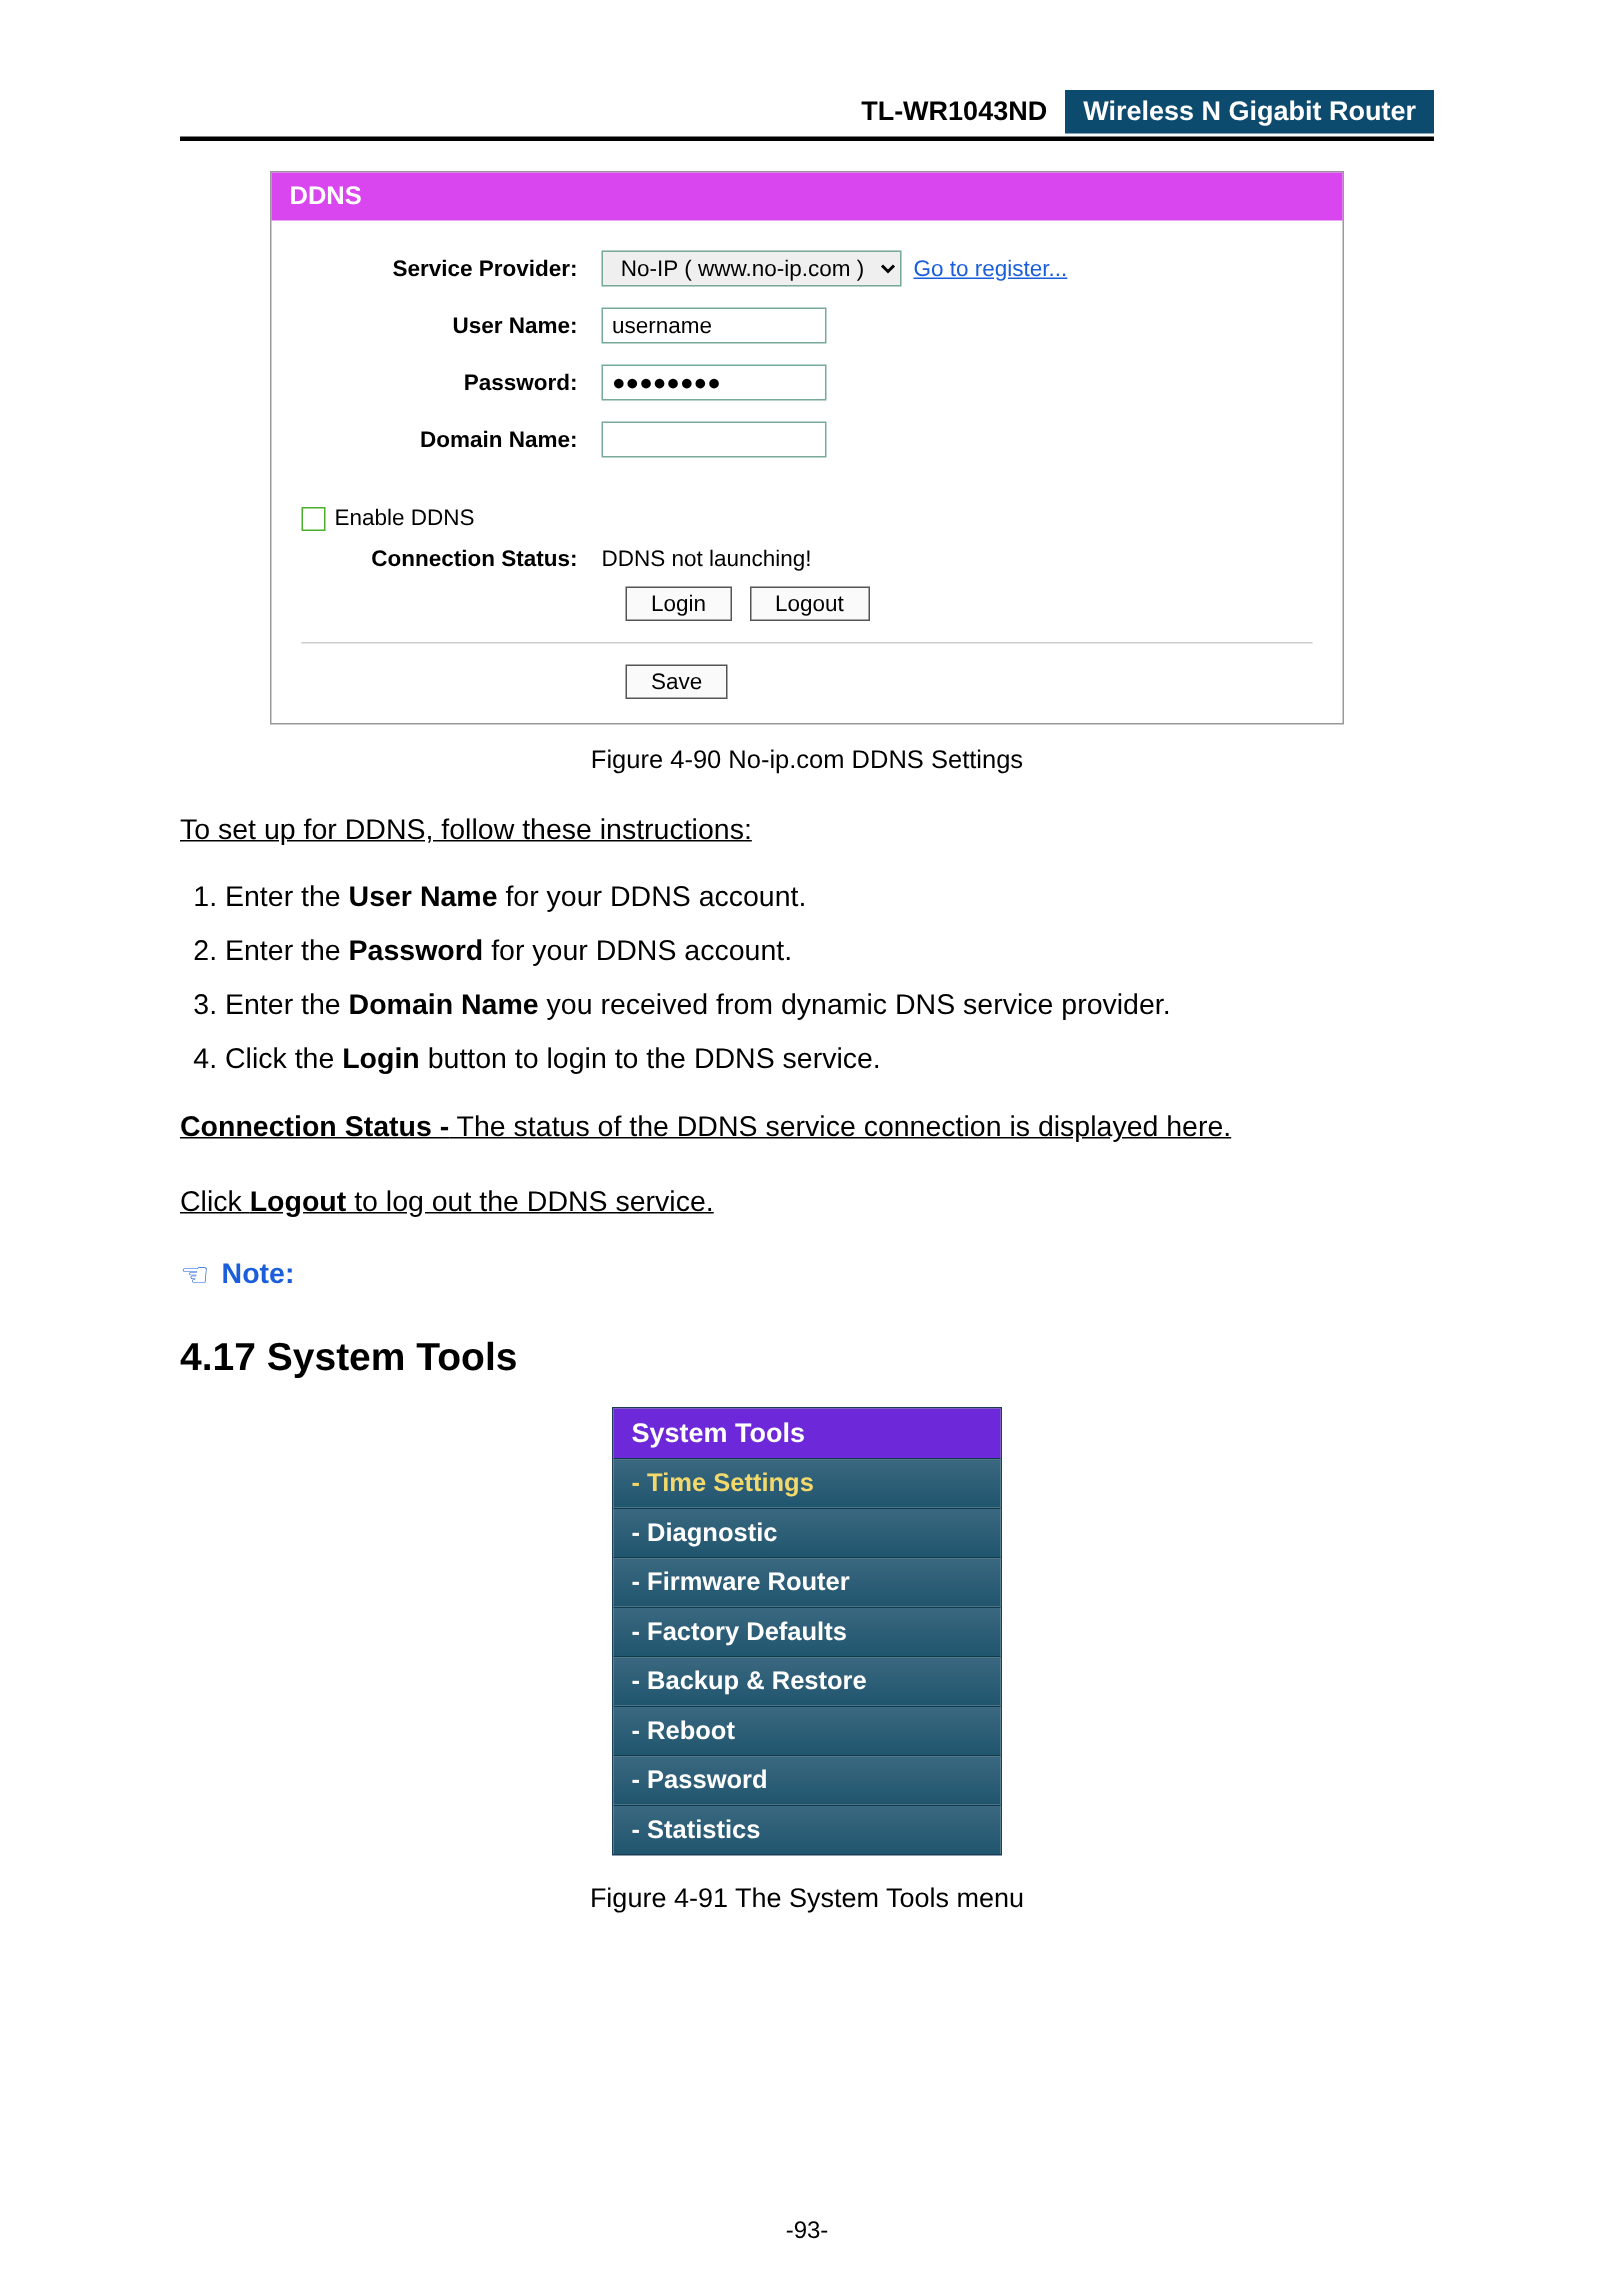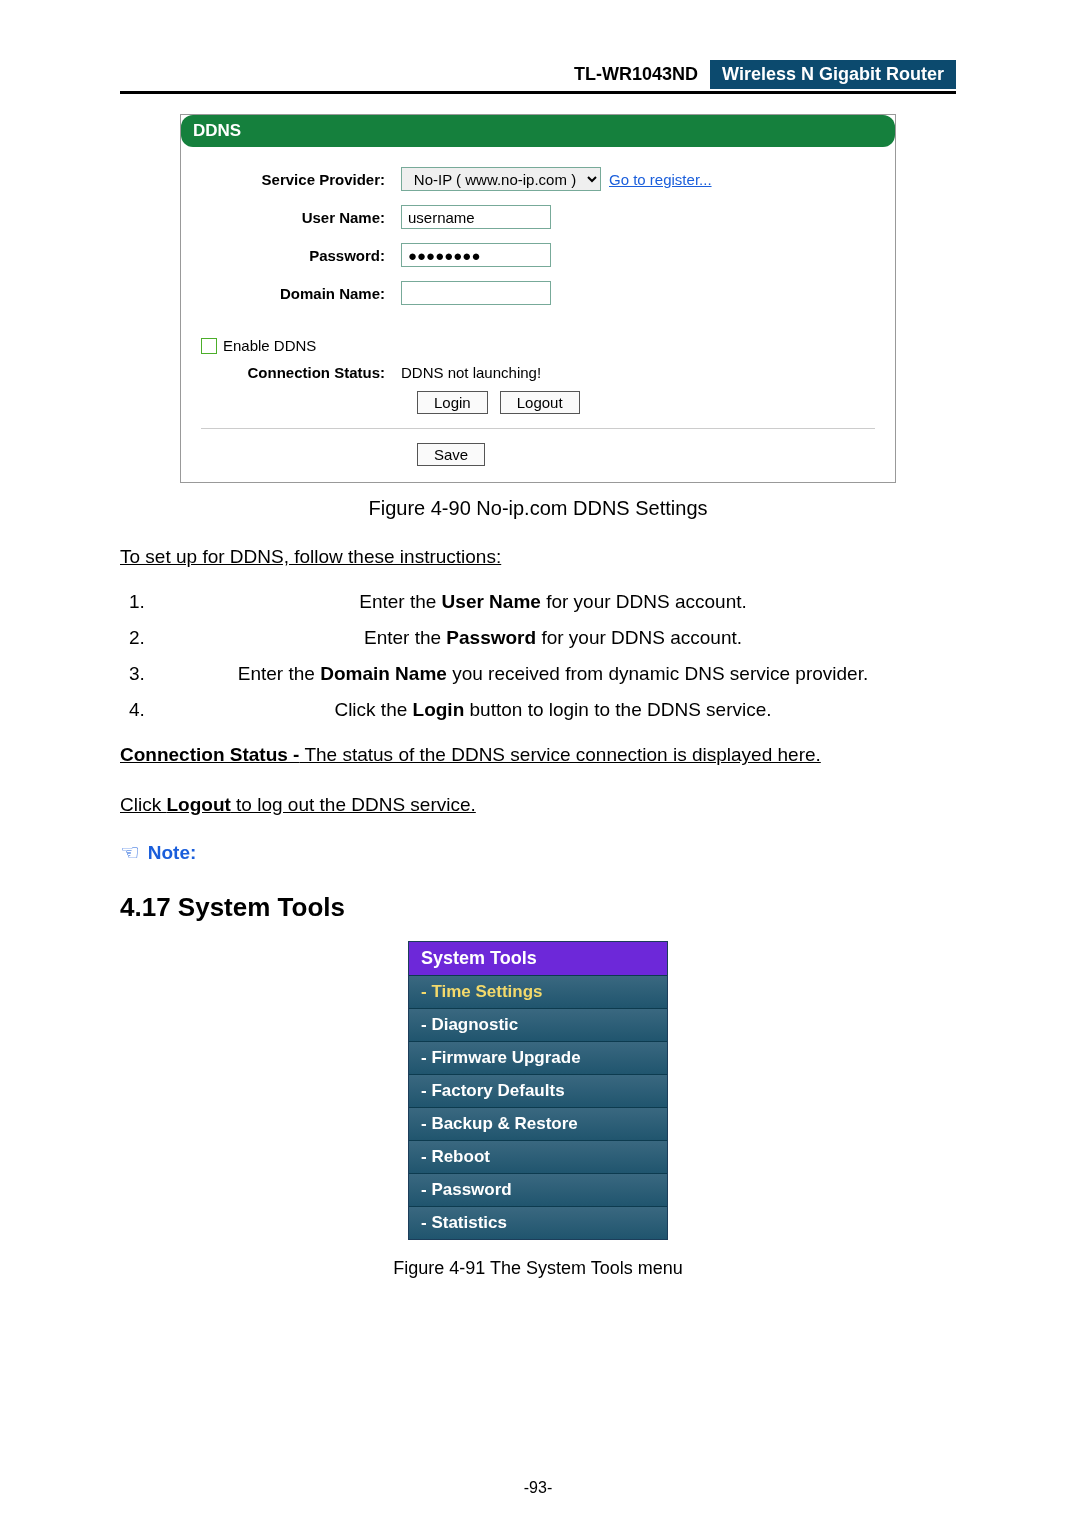--- a/index.html
+++ b/index.html
@@ -29,48 +29,47 @@
   }
   .header-product {
     background: #0c4a6e;
     color: #fff;
     font-weight: bold;
     font-size: 18px;
     padding: 4px 12px;
   }
   .panel-wrap { margin: 20px 60px 10px 60px; border: 1px solid #999; }
   .panel-title {
-    background: #15803d;
+    background: #d946ef;
     color: #fff;
     font-weight: bold;
     font-size: 17px;
     padding: 6px 12px;
-    border-radius: 12px;
   }
   .panel-body { padding: 20px 20px 10px 20px; font-size: 15px; }
   .form-row { display: flex; align-items: center; margin-bottom: 14px; }
   .form-label { width: 200px; text-align: right; font-weight: bold; padding-right: 16px; font-size: 15px; }
   .form-controls { display: flex; align-items: center; gap: 8px; }
   select.inpt, input.inpt {
     border: 1px solid #7a9; padding: 2px 6px; font-size: 15px; height: 24px;
   }
   select.inpt { width: 200px; text-align: center; }
   input.inpt { width: 150px; }
   .link { color: #1a5edb; text-decoration: underline; cursor: pointer; }
   .chk-wrap { display: flex; align-items: center; gap: 6px; margin-bottom: 10px; }
   .chk-box { width: 16px; height: 16px; border: 1px solid #4cae2a; background:#fff; display:inline-block; }
   .status-line { margin-left: 0; display:flex; align-items:center; margin-bottom: 10px; }
   .btn {
     border: 1px solid #555; background: #fafafa; padding: 2px 16px; font-size: 15px; cursor: pointer;
   }
   .btn-row { margin-left: 216px; display:flex; gap:12px; }
   .divider { border-top: 1px solid #ccc; margin: 14px 0; }
-  .caption { text-align: center; font-size: 20px; margin: 14px 0 22px; }
+  .caption { text-align: center; font-size: 17px; margin: 14px 0 22px; }
   .body-text { font-size: 19px; line-height: 1.6; text-decoration: underline; }
-  .ol { padding-left: 30px; text-align: center; }
+  .ol { padding-left: 30px; }
   .ol li { margin-bottom: 14px; font-size: 19px; }
   .note-row { display:flex; align-items:center; gap:8px; margin: 20px 0 8px; }
   .note-icon { color: #1a5edb; font-size: 22px; transform: scaleX(-1); }
   .note-label { color: #1a5edb; font-weight: bold; font-size: 19px; }
   .note-text { color: #1a5edb; font-size: 19px; line-height: 1.6; text-align: justify; }
   .section-heading { font-weight: bold; font-size: 26px; margin: 26px 0 18px; }
   .menu-box { width: 260px; margin: 0 auto 18px; border: 1px solid #1c3d5a; }
   .menu-head { background: #6d28d9; color:#fff; font-weight:bold; font-size:18px; padding: 6px 12px; }
   .menu-item {
     background: #0b4f6c; background: linear-gradient(#3a6880,#20556e);
@@ -178,21 +177,21 @@
     <span class="note-icon">☞</span>
     <span class="note-label">Note:</span>
   </div>
 
   <div class="section-heading">4.17  System Tools</div>
 
   <div class="menu-box">
     <div class="menu-head">System Tools</div>
     <div class="menu-item active">- Time Settings</div>
     <div class="menu-item">- Diagnostic</div>
-    <div class="menu-item">- Firmware Upgrade</div>
+    <div class="menu-item">- Firmware Router</div>
     <div class="menu-item">- Factory Defaults</div>
     <div class="menu-item">- Backup &amp; Restore</div>
     <div class="menu-item">- Reboot</div>
     <div class="menu-item">- Password</div>
     <div class="menu-item">- Statistics</div>
   </div>
 
   <div class="caption2">Figure 4-91    The System Tools menu</div>
 
   <div class="pagenum">-93-</div>

